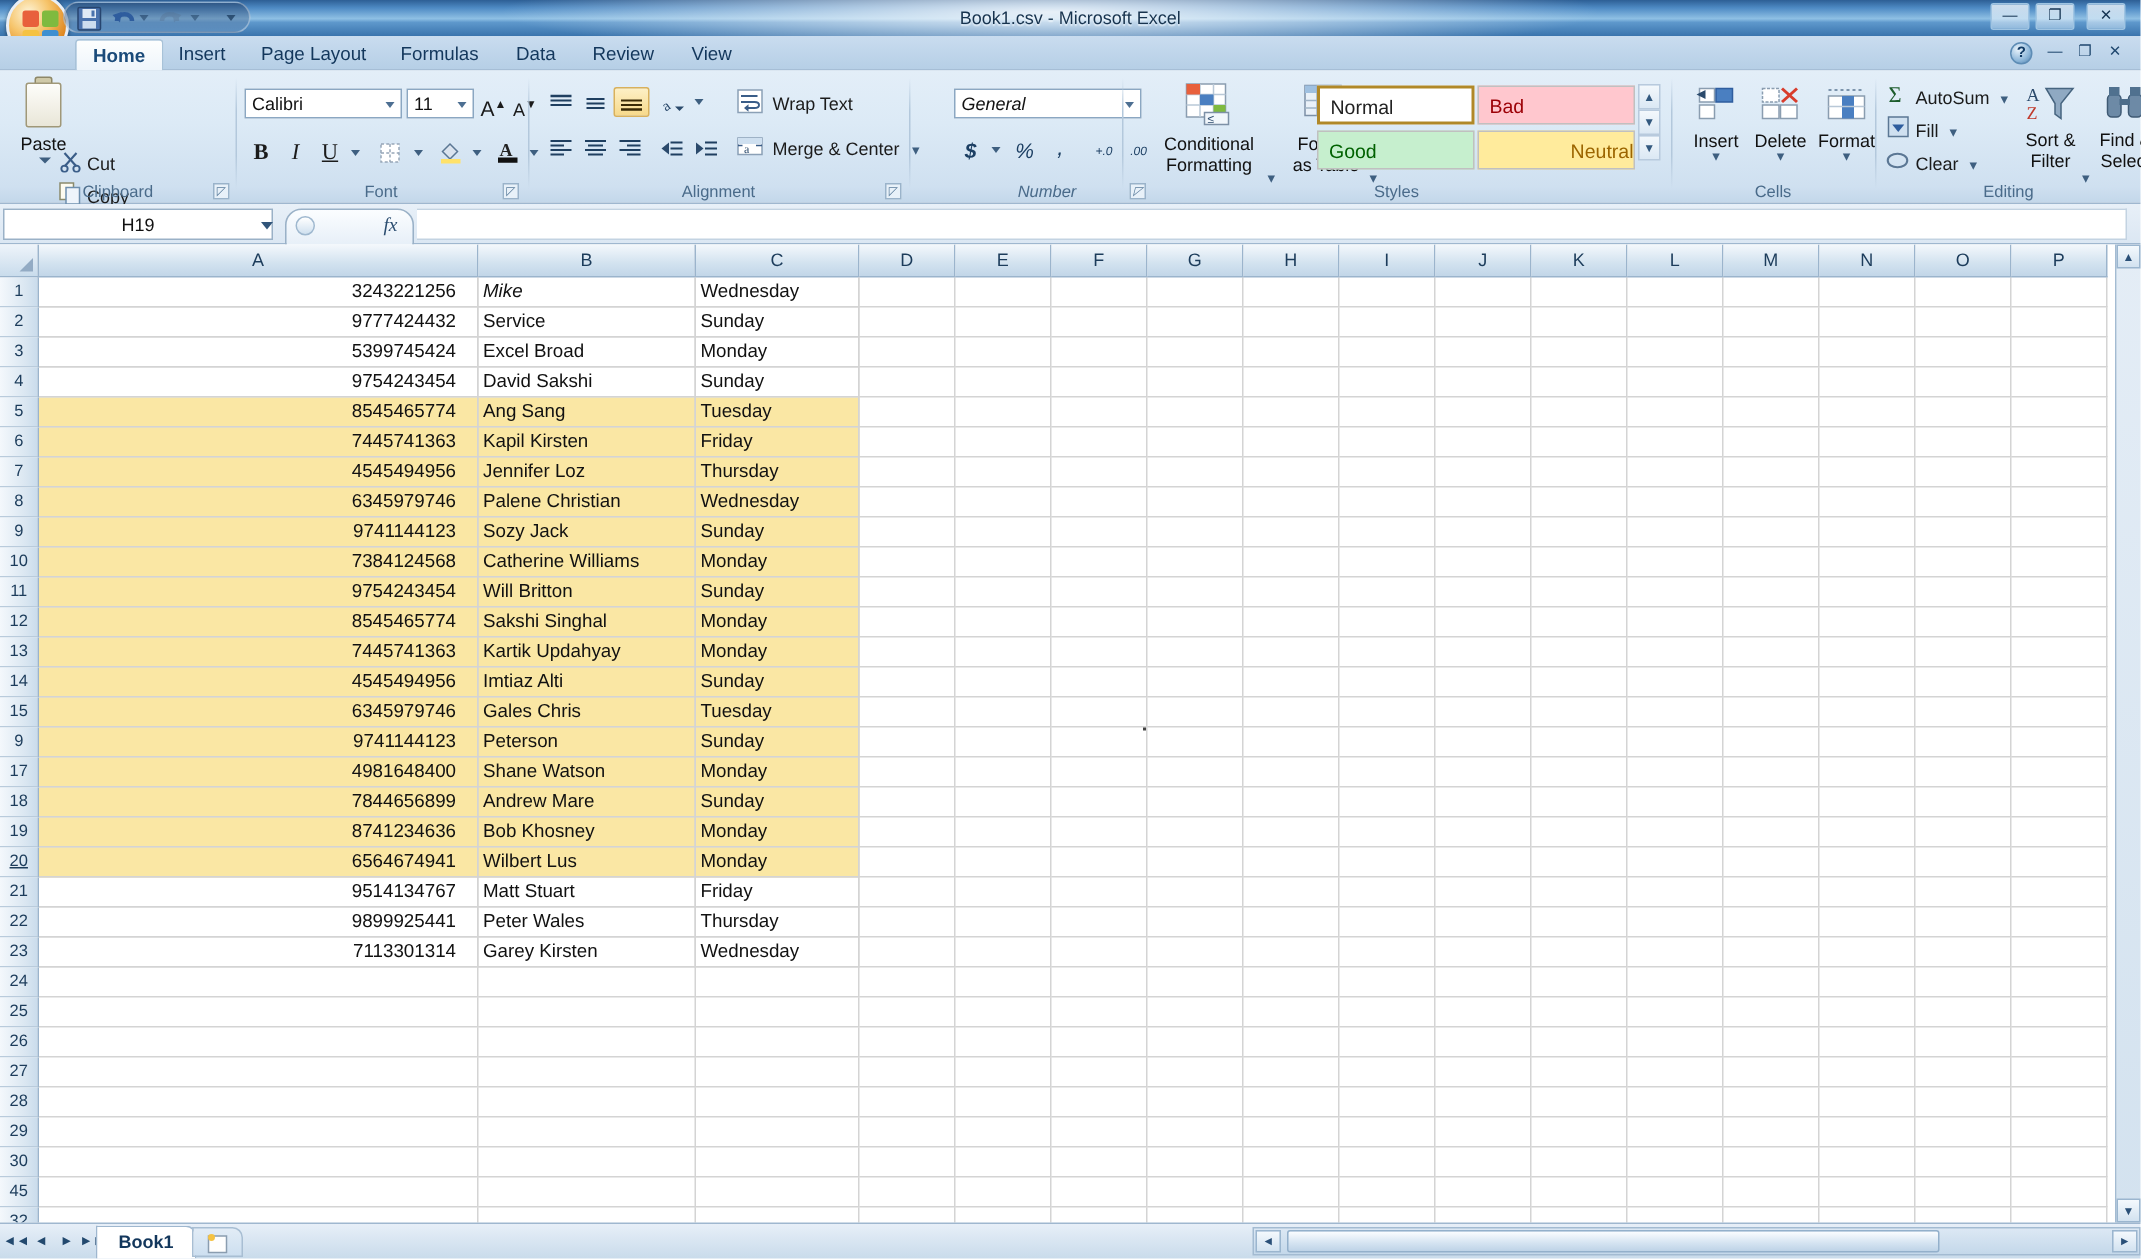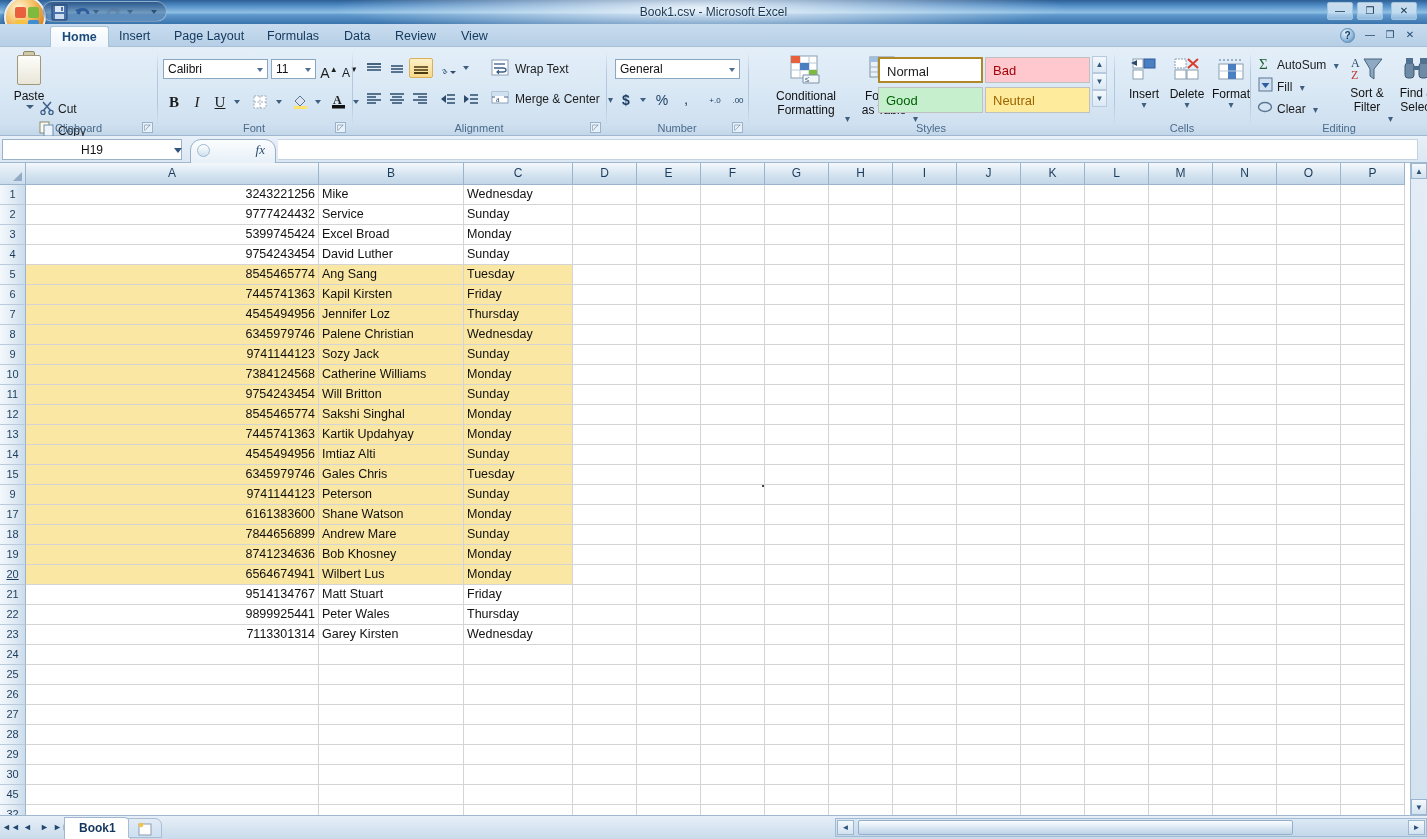--- a/index.html
+++ b/index.html
@@ -156,21 +156,21 @@
     position:absolute; left:0; width:26px; height:20px;
     background:linear-gradient(to right,#f4f8fc,#d9e6f1 70%,#cadcec);
     border-right:1px solid #9bb4cc; border-bottom:1px solid #b9cbdc;
     font-size:11px; text-align:center; line-height:19px; color:#1c3c5b; cursor:default;
   }
   .cell{
     position:absolute; height:20px; line-height:19px; font-size:12.5px; color:#111;
     border-right:1px solid #d4d4d4; border-bottom:1px solid #d4d4d4;
     overflow:hidden; white-space:nowrap; padding:0 2px; cursor:cell;
   }
-  .cell.num{text-align:right; padding-right:3px;}
+  .cell.num{text-align:right; padding-right:14px;}
   .cell.txt{text-align:left; padding-left:3px;}
   .activedot{position:absolute; width:2px; height:2px; background:#444;}
 
   
   .sheetbar{
     position:absolute; left:0; top:815px; width:1427px; height:24px;
     background:linear-gradient(to bottom,#e7eff8,#c9dbeb);
     border-top:1px solid #9fb7cf;
   }
   .navbtns{position:absolute; left:2px; top:3px; width:72px; height:17px;}
@@ -458,21 +458,21 @@
       </svg>
       <span>Merge &amp; Center</span>
       <span style="margin-left:5px; color:#3e5f80; font-size:10px;">▾</span>
     </div>
 
     <div class="group-label">Alignment</div>
     <div class="dialog-launch" style="right:4px;">◸</div>
   </div>
   <div class="group-sep" style="left:606px;"></div>
 
-  <div class="group" style="left:607px; width:140px;">
+  <div class="group" style="left:628px; width:140px;font-style:italic;">
     <div class="combo" style="left:8px; top:12px; width:125px;">
       <span>General</span>
       <i class="cb-arrow"></i>
     </div>
     <div class="sqbtn" style="left:8px; top:42px; width:22px; height:22px; font-weight:bold; font-size:14px; line-height:21px; color:#1c3f63;"><span>$</span></div>
     <div style="position:absolute;left:33px;top:51px;width:0;height:0;border-left:3px solid transparent;border-right:3px solid transparent;border-top:4px solid #3e5f80;"></div>
     <div class="sqbtn" style="left:44px; top:42px; width:22px; height:22px; font-size:14px; line-height:21px; color:#1c3f63;"><span>%</span></div>
     <div class="sqbtn" style="left:68px; top:42px; width:22px; height:22px; font-size:15px; line-height:17px; color:#1c3f63;"><span>,</span></div>
     <div class="sqbtn" style="left:96px; top:42px; width:24px; height:22px; font-size:8px; line-height:21px; color:#1c3f63;"><span>+.0</span></div>
     <div class="sqbtn" style="left:119px; top:42px; width:24px; height:22px; font-size:8px; line-height:21px; color:#1c3f63;"><span>.00</span></div>
@@ -511,21 +511,21 @@
         <path d="M18 22 L24 14 L28 17 L22 25 Z" fill="#f2c84b" stroke="#9a7a20"></path>
       </svg>
       <div class="rbtn-lbl" style="position:static; display:block; margin-top:1px;">Format</div>
       <div class="rbtn-lbl" style="position:static; display:block;">as Table</div>
     </div>
     <div style="position:absolute;left:164px;top:66px;color:#3e5f80;font-size:10px;">▾</div>
 
     <div class="stylecell sc-normal" style="left:129px; top:10px; width:105px;">Normal</div>
     <div class="stylecell sc-bad" style="left:236px; top:10px; width:105px;">Bad</div>
     <div class="stylecell sc-good" style="left:129px; top:40px; width:105px;">Good</div>
-    <div class="stylecell sc-neutral" style="left:236px; top:40px; width:105px;">Neutral</div>
+    <div class="stylecell sc-neutral" style="left:236px; top:40px; width:105px;text-align:right;">Neutral</div>
 
     <div class="gal-scroll" style="left:343px; top:9px;">▲</div>
     <div class="gal-scroll" style="left:343px; top:26px;">▼</div>
     <div class="gal-scroll" style="left:343px; top:43px;">▼</div>
 
     <div class="group-label">Styles</div>
   </div>
   <div class="group-sep" style="left:1114px;"></div>
 
   <div class="group" style="left:1115px; width:134px;">
@@ -1200,30 +1200,30 @@
       <div class="cell" style="left: 829px; width: 64px; top: 642px; background: transparent;"></div>
       <div class="cell" style="left: 893px; width: 64px; top: 642px; background: transparent;"></div>
       <div class="cell" style="left: 957px; width: 64px; top: 642px; background: transparent;"></div>
       <div class="cell" style="left: 1021px; width: 64px; top: 642px; background: transparent;"></div>
       <div class="cell" style="left: 1085px; width: 64px; top: 642px; background: transparent;"></div>
       <div class="cell" style="left: 1149px; width: 64px; top: 642px; background: transparent;"></div>
       <div class="cell" style="left: 1213px; width: 64px; top: 642px; background: transparent;"></div>
       <div class="cell" style="left: 1277px; width: 64px; top: 642px; background: transparent;"></div>
       <div class="cell" style="left: 1341px; width: 64px; top: 642px; background: transparent;"></div>
       <div class="cell num" style="left: 26px; width: 293px; top: 22px; background: transparent;">3243221256</div>
-      <div class="cell txt" style="left: 319px; width: 145px; top: 22px; background: transparent;">Mike</div>
+      <div class="cell txt" style="left: 319px; width: 145px; top: 22px; background: transparent; font-style: italic;">Mike</div>
       <div class="cell txt" style="left: 464px; width: 109px; top: 22px; background: transparent;">Wednesday</div>
       <div class="cell num" style="left: 26px; width: 293px; top: 42px; background: transparent;">9777424432</div>
       <div class="cell txt" style="left: 319px; width: 145px; top: 42px; background: transparent;">Service</div>
       <div class="cell txt" style="left: 464px; width: 109px; top: 42px; background: transparent;">Sunday</div>
       <div class="cell num" style="left: 26px; width: 293px; top: 62px; background: transparent;">5399745424</div>
       <div class="cell txt" style="left: 319px; width: 145px; top: 62px; background: transparent;">Excel Broad</div>
       <div class="cell txt" style="left: 464px; width: 109px; top: 62px; background: transparent;">Monday</div>
       <div class="cell num" style="left: 26px; width: 293px; top: 82px; background: transparent;">9754243454</div>
-      <div class="cell txt" style="left: 319px; width: 145px; top: 82px; background: transparent;">David Luther</div>
+      <div class="cell txt" style="left: 319px; width: 145px; top: 82px; background: transparent;">David Sakshi</div>
       <div class="cell txt" style="left: 464px; width: 109px; top: 82px; background: transparent;">Sunday</div>
       <div class="cell num" style="left: 26px; width: 293px; top: 102px; background: transparent;">8545465774</div>
       <div class="cell txt" style="left: 319px; width: 145px; top: 102px; background: transparent;">Ang Sang</div>
       <div class="cell txt" style="left: 464px; width: 109px; top: 102px; background: transparent;">Tuesday</div>
       <div class="cell num" style="left: 26px; width: 293px; top: 122px; background: transparent;">7445741363</div>
       <div class="cell txt" style="left: 319px; width: 145px; top: 122px; background: transparent;">Kapil Kirsten</div>
       <div class="cell txt" style="left: 464px; width: 109px; top: 122px; background: transparent;">Friday</div>
       <div class="cell num" style="left: 26px; width: 293px; top: 142px; background: transparent;">4545494956</div>
       <div class="cell txt" style="left: 319px; width: 145px; top: 142px; background: transparent;">Jennifer Loz</div>
       <div class="cell txt" style="left: 464px; width: 109px; top: 142px; background: transparent;">Thursday</div>
@@ -1247,21 +1247,21 @@
       <div class="cell txt" style="left: 464px; width: 109px; top: 262px; background: transparent;">Monday</div>
       <div class="cell num" style="left: 26px; width: 293px; top: 282px; background: transparent;">4545494956</div>
       <div class="cell txt" style="left: 319px; width: 145px; top: 282px; background: transparent;">Imtiaz Alti</div>
       <div class="cell txt" style="left: 464px; width: 109px; top: 282px; background: transparent;">Sunday</div>
       <div class="cell num" style="left: 26px; width: 293px; top: 302px; background: transparent;">6345979746</div>
       <div class="cell txt" style="left: 319px; width: 145px; top: 302px; background: transparent;">Gales Chris</div>
       <div class="cell txt" style="left: 464px; width: 109px; top: 302px; background: transparent;">Tuesday</div>
       <div class="cell num" style="left: 26px; width: 293px; top: 322px; background: transparent;">9741144123</div>
       <div class="cell txt" style="left: 319px; width: 145px; top: 322px; background: transparent;">Peterson</div>
       <div class="cell txt" style="left: 464px; width: 109px; top: 322px; background: transparent;">Sunday</div>
-      <div class="cell num" style="left: 26px; width: 293px; top: 342px; background: transparent;">6161383600</div>
+      <div class="cell num" style="left: 26px; width: 293px; top: 342px; background: transparent;">4981648400</div>
       <div class="cell txt" style="left: 319px; width: 145px; top: 342px; background: transparent;">Shane Watson</div>
       <div class="cell txt" style="left: 464px; width: 109px; top: 342px; background: transparent;">Monday</div>
       <div class="cell num" style="left: 26px; width: 293px; top: 362px; background: transparent;">7844656899</div>
       <div class="cell txt" style="left: 319px; width: 145px; top: 362px; background: transparent;">Andrew Mare</div>
       <div class="cell txt" style="left: 464px; width: 109px; top: 362px; background: transparent;">Sunday</div>
       <div class="cell num" style="left: 26px; width: 293px; top: 382px; background: transparent;">8741234636</div>
       <div class="cell txt" style="left: 319px; width: 145px; top: 382px; background: transparent;">Bob Khosney</div>
       <div class="cell txt" style="left: 464px; width: 109px; top: 382px; background: transparent;">Monday</div>
       <div class="cell num" style="left: 26px; width: 293px; top: 402px; background: transparent;">6564674941</div>
       <div class="cell txt" style="left: 319px; width: 145px; top: 402px; background: transparent;">Wilbert Lus</div>

